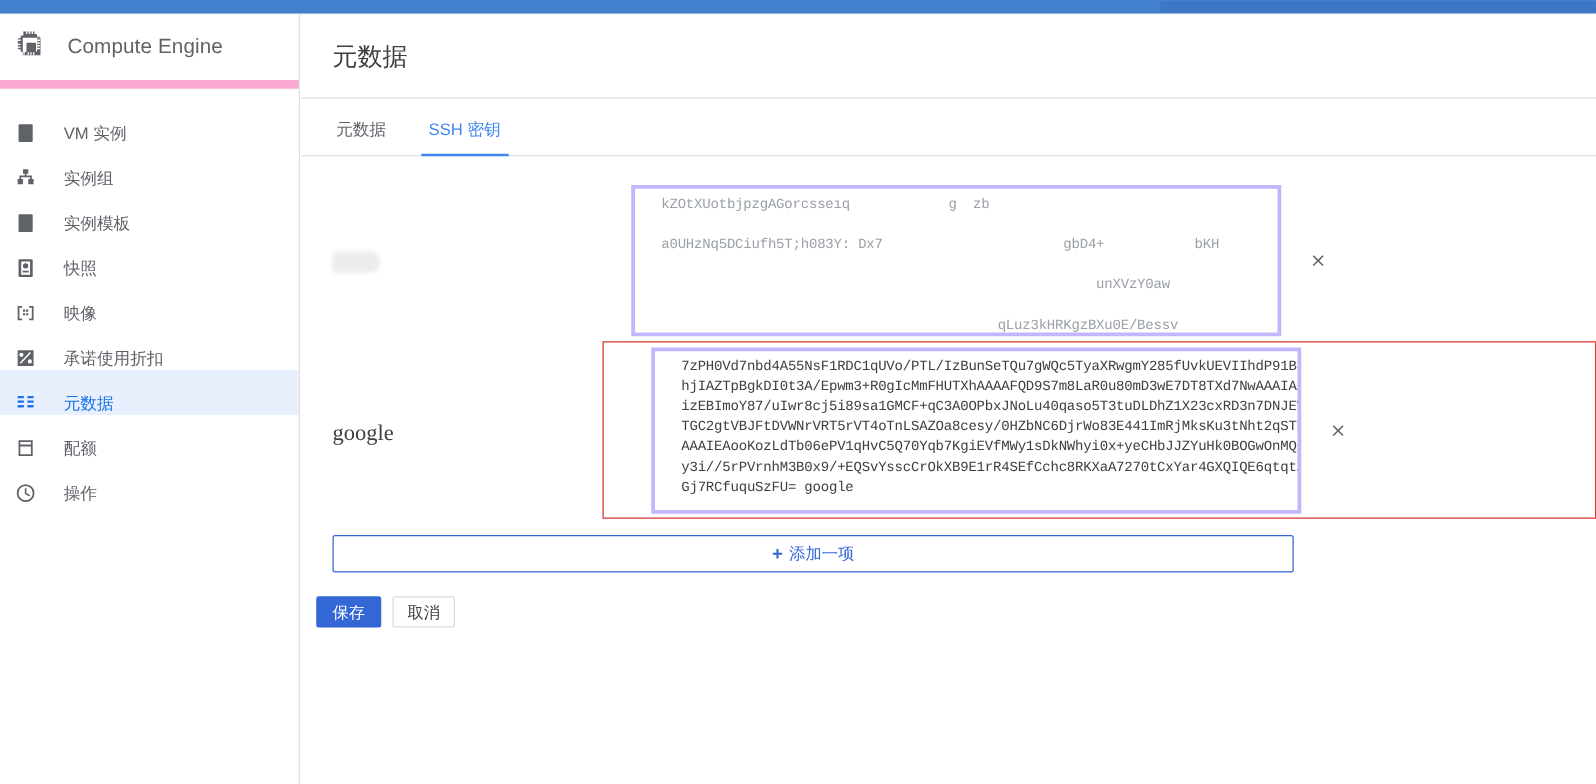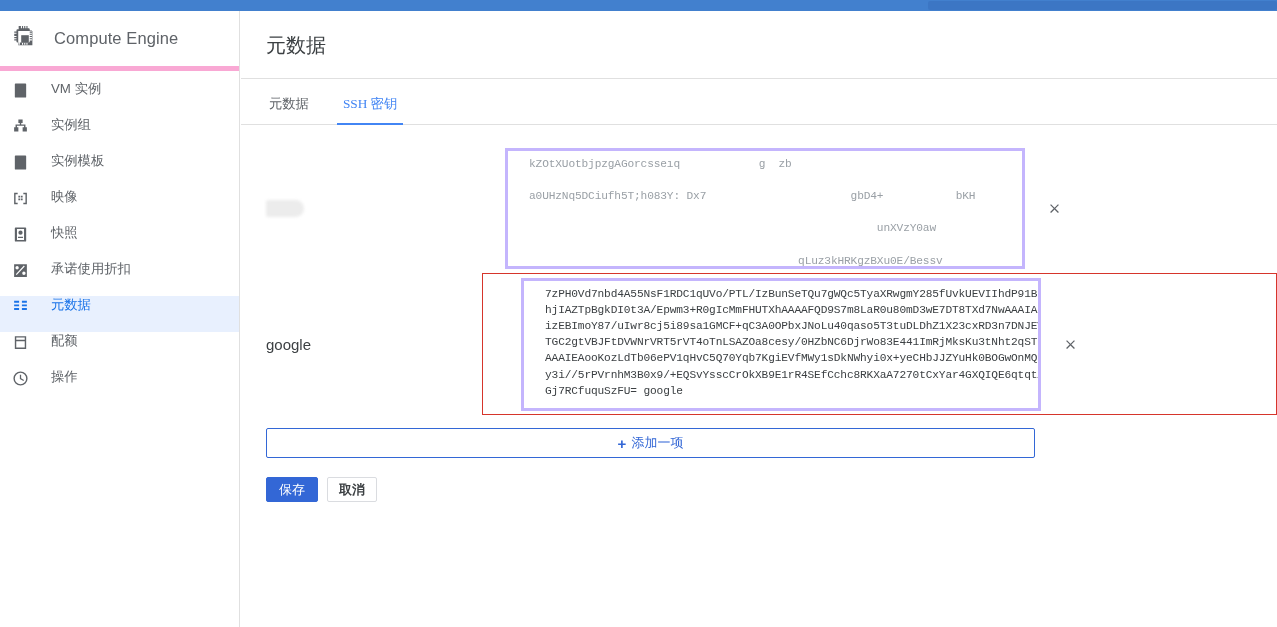--- a/index.html
+++ b/index.html
@@ -36,37 +36,37 @@
     position: absolute; top: 11px; left: 241px;
     width: 1036px; height: 616px;
     background: #ffffff;
   }
 
   
   #product-header {
     height: 60px;
     display: flex; align-items: center;
     padding-left: 10px;
-    border-bottom: 5px solid #f9a8d4;
+    border-bottom: 7px solid #f9a8d4;
   }
   #product-header .logo {
     width: 30px; height: 30px;
     margin-right: 14px;
     display: flex; align-items: center; justify-content: center;
   }
   #product-header .title {
     font-size: 16.5px;
     color: #5f6368;
     letter-spacing: .1px;
   }
 
   
   #nav { padding-top: 9px; }
   .nav-item {
-    display: flex; align-items: flex-start;
+    display: flex; align-items: flex-end;
     height: 36px;
     padding-left: 12px;
     cursor: pointer;
     color: #5f6368;
   }
   .nav-item .ic {
     width: 26px; height: 20px;
     margin-right: 13px;
     display: flex; align-items: center; justify-content: flex-start;
     flex: 0 0 auto;
@@ -101,43 +101,43 @@
     position: relative;
   }
   .tab {
     font-size: 13.3px;
     color: #5f6368;
     padding: 0 3px 11px 3px;
     margin-right: 28px;
     cursor: pointer;
     position: relative;
   }
-  .tab.active { color: #4285f4; font-family: Liberation Serif, serif; }
+  .tab.active { color: #4285f4; }
   .tab.active::after {
     content: "";
     position: absolute;
     left: -3px; right: -3px; bottom: -1px;
     height: 2.5px; background: #4285f4;
   }
 
   
   #rows { padding: 18px 0 0 0; position: relative; }
 
   .key-row {
     display: flex;
     align-items: center;
     padding-left: 25px;
     position: relative;
   }
 
   .key-user {
     width: 239px;
     flex: 0 0 239px;
-    font-family: Liberation Sans, sans-serif;
-    font-size: 15px;
+    font-family: Liberation Serif, serif;
+    font-size: 18px;
     color: #3c4043;
     padding-right: 10px;
   }
   .key-user .redacted {
     display: inline-block;
     width: 38px; height: 17px;
     background: #ececec;
     border-radius: 3px 12px 12px 3px;
     vertical-align: middle;
     filter: blur(1.6px);
@@ -204,21 +204,21 @@
     font-size: 13px;
     cursor: pointer;
     background: #fff;
   }
   #add-item .plus {
     font-size: 15px; font-weight: bold; margin-right: 5px; line-height: 1;
   }
 
   
   #actions {
-    margin: 19px 0 0 25px;
+    margin: 19px 0 0 12px;
     display: flex; align-items: center;
   }
   #btn-save {
     background: #3367d6;
     color: #fff;
     border: 1px solid #3367d6;
     border-radius: 2px;
     font-size: 13px;
     height: 25px;
     padding: 0 12px;
@@ -229,21 +229,20 @@
     background: #fff;
     color: #3c4043;
     border: 1px solid #dadce0;
     border-radius: 2px;
     font-size: 13px;
     height: 25px;
     padding: 0 11px;
     margin-left: 9px;
     cursor: pointer;
     font-family: inherit;
-    font-weight: bold;
   }
 </style>
 </head>
 <body>
 
 <div id="topbar">
   <div id="topbar-search"></div>
 </div>
 
 <div id="sidebar">
@@ -284,33 +283,33 @@
             <path d="M5 2h14a1 1 0 0 1 1 1v18a1 1 0 0 1-1 1H5a1 1 0 0 1-1-1V3a1 1 0 0 1 1-1zm3 4h8v2H8V6zm-1 5h10v1.6H7V11zm0 3.4h10V16H7v-1.6z"></path>
           </svg>
       </span>
       <span class="lbl">实例模板</span>
     </div>
 
 
     <div class="nav-item">
       <span class="ic">
         <svg width="17" height="17" viewBox="0 0 24 24">
+            <path d="M5 2h14a1 1 0 0 1 1 1v18a1 1 0 0 1-1 1H5a1 1 0 0 1-1-1V3a1 1 0 0 1 1-1zm2 2.4v15.2h10V4.4H7zm5 2a3 3 0 1 1 0 6 3 3 0 0 1 0-6zM8.5 15h7v2h-7v-2z"></path>
+          </svg>
+      </span>
+      <span class="lbl">快照</span>
+    </div>
+
+    <div class="nav-item">
+      <span class="ic">
+        <svg width="17" height="17" viewBox="0 0 24 24">
             <path d="M3 4h5v2H5v12h3v2H3V4zm13 0h5v16h-5v-2h3V6h-3V4zM9 8h2.5v2.5H9V8zm3.5 0H15v2.5h-2.5V8zM9 12h2.5v2.5H9V12zm3.5 0H15v2.5h-2.5V12z"></path>
           </svg>
       </span>
       <span class="lbl">映像</span>
-    </div>
-
-    <div class="nav-item">
-      <span class="ic">
-        <svg width="17" height="17" viewBox="0 0 24 24">
-            <path d="M5 2h14a1 1 0 0 1 1 1v18a1 1 0 0 1-1 1H5a1 1 0 0 1-1-1V3a1 1 0 0 1 1-1zm2 2.4v15.2h10V4.4H7zm5 2a3 3 0 1 1 0 6 3 3 0 0 1 0-6zM8.5 15h7v2h-7v-2z"></path>
-          </svg>
-      </span>
-      <span class="lbl">快照</span>
     </div>
 
     <div class="nav-item">
       <span class="ic">
         <svg width="17" height="17" viewBox="0 0 24 24">
             <path d="M3 3h18v18H3V3zm4.2 2.8a2.4 2.4 0 1 0 0 4.8 2.4 2.4 0 0 0 0-4.8zm9.6 7.6a2.4 2.4 0 1 0 0 4.8 2.4 2.4 0 0 0 0-4.8zM6.6 18.4 18 6.2l-1.2-1.2L5.4 17.2l1.2 1.2z"></path>
           </svg>
       </span>
       <span class="lbl">承诺使用折扣</span>
     </div>

